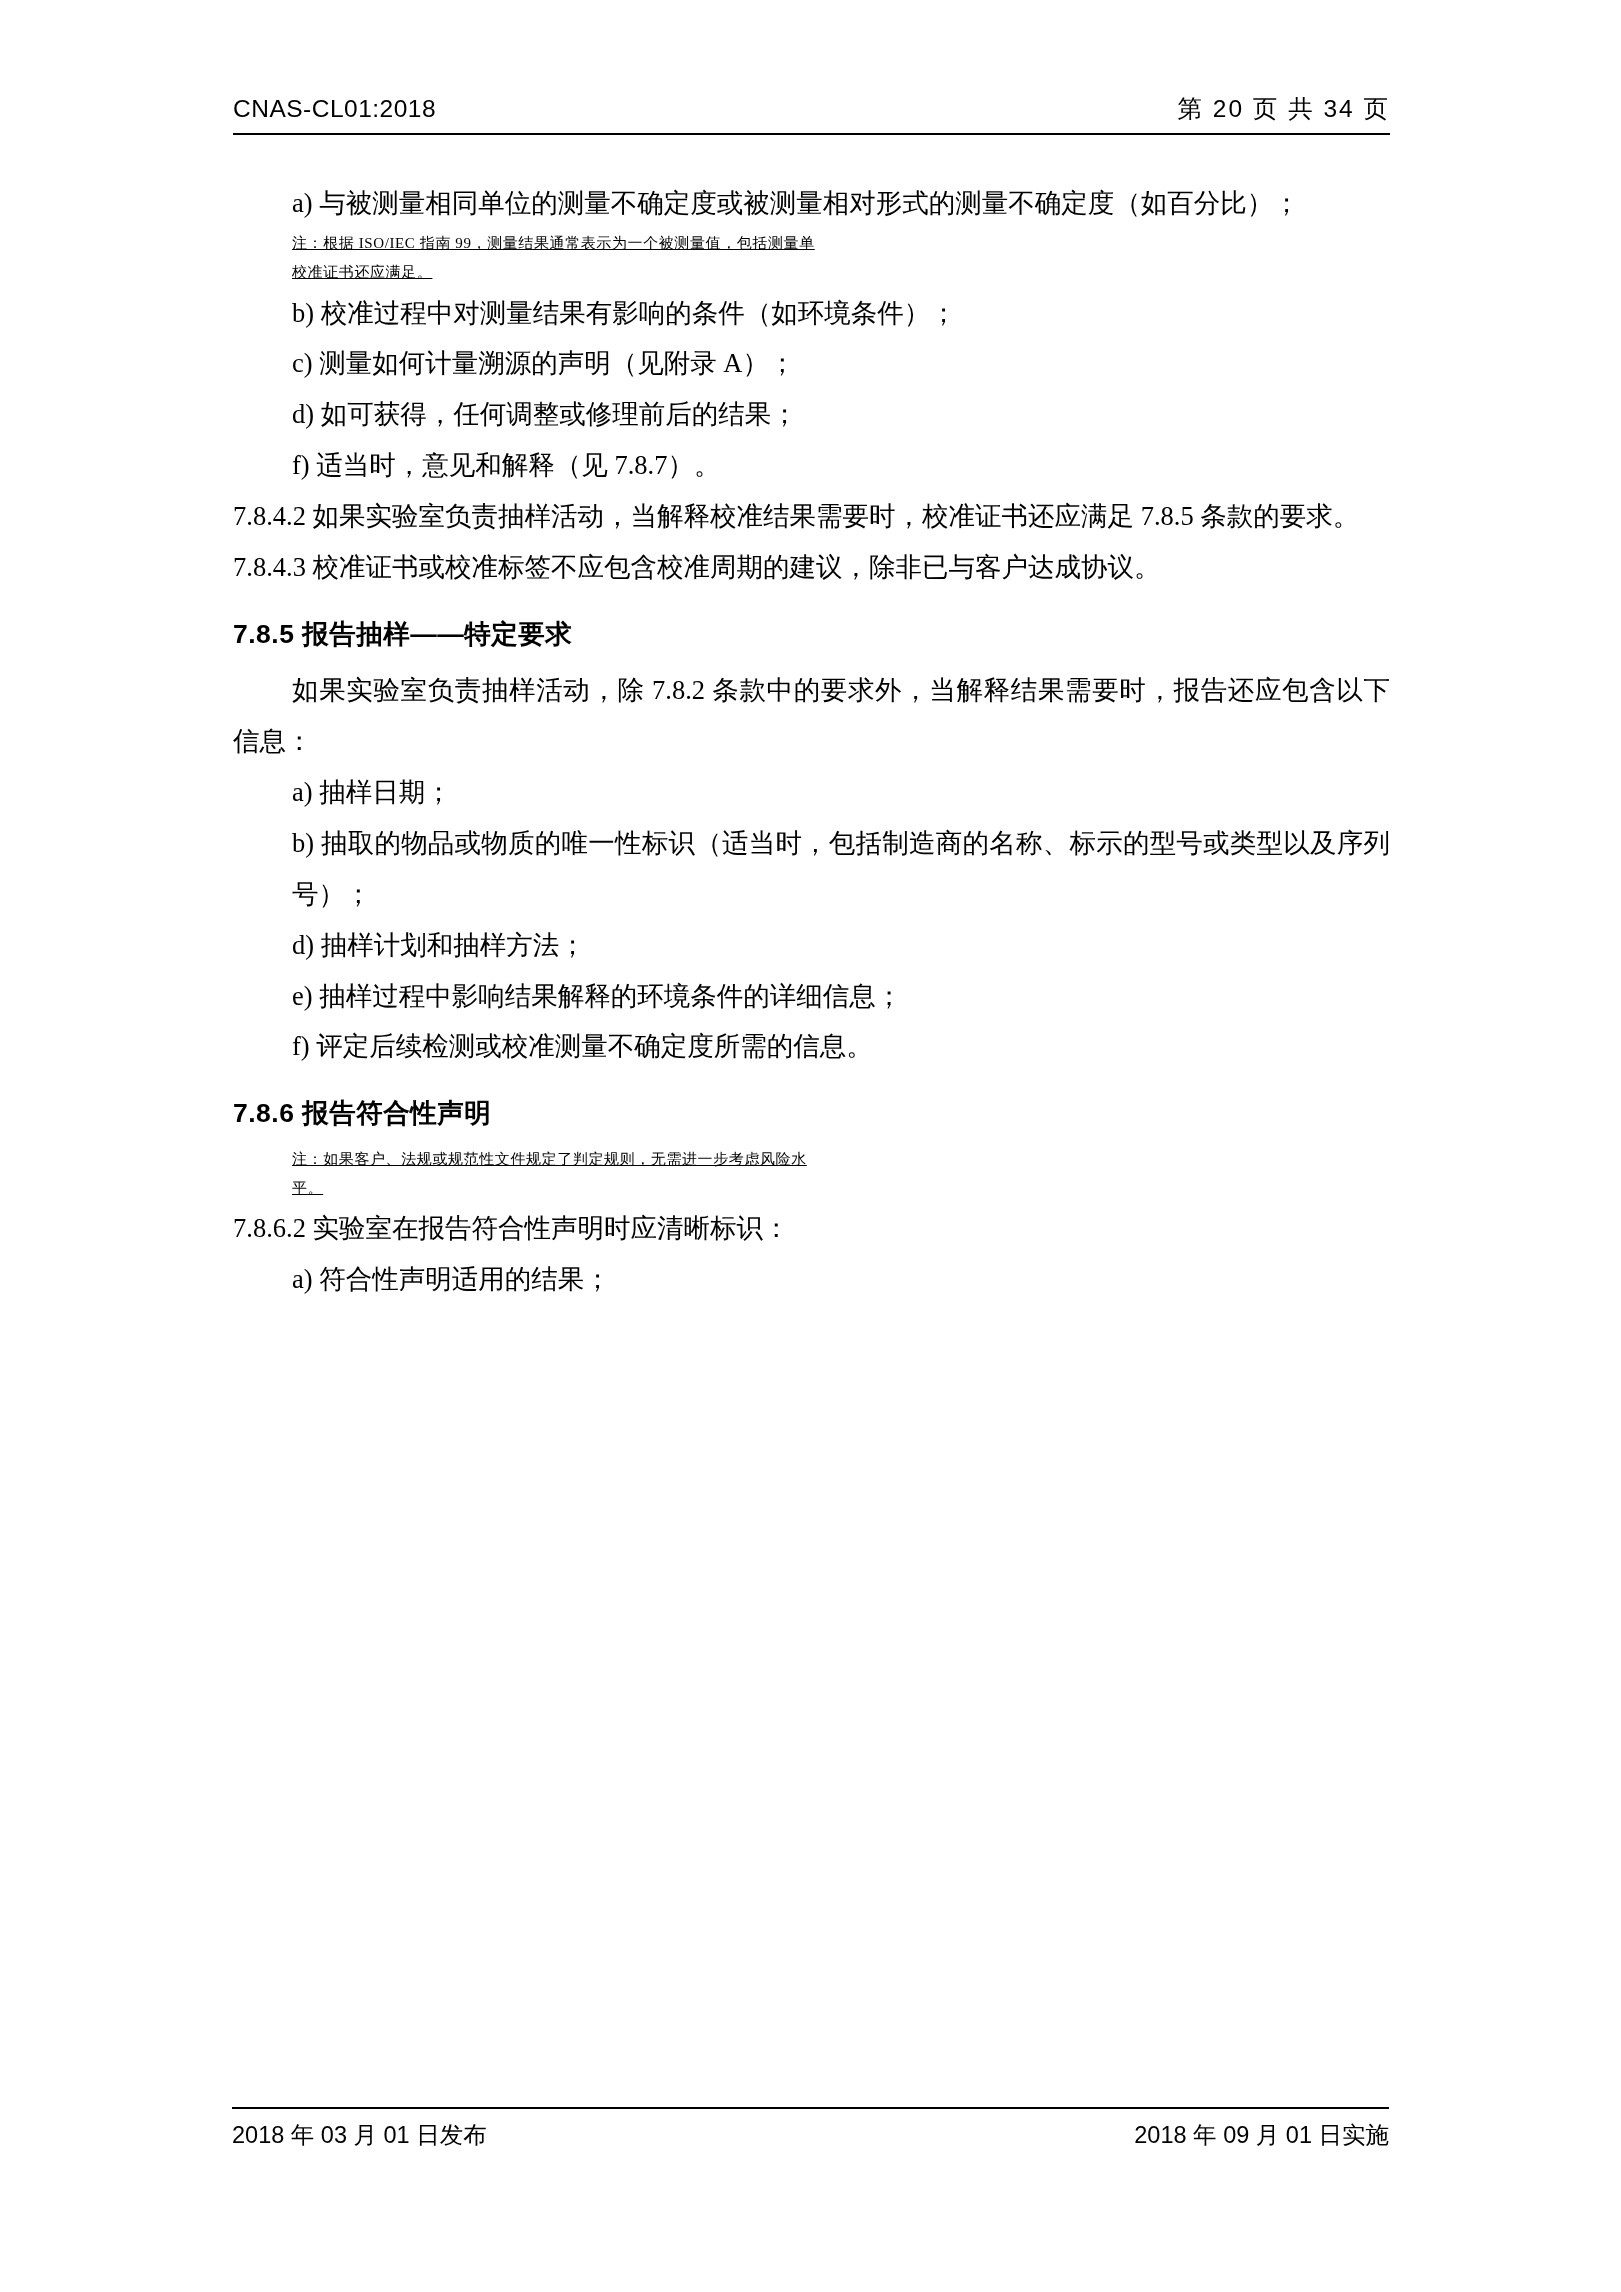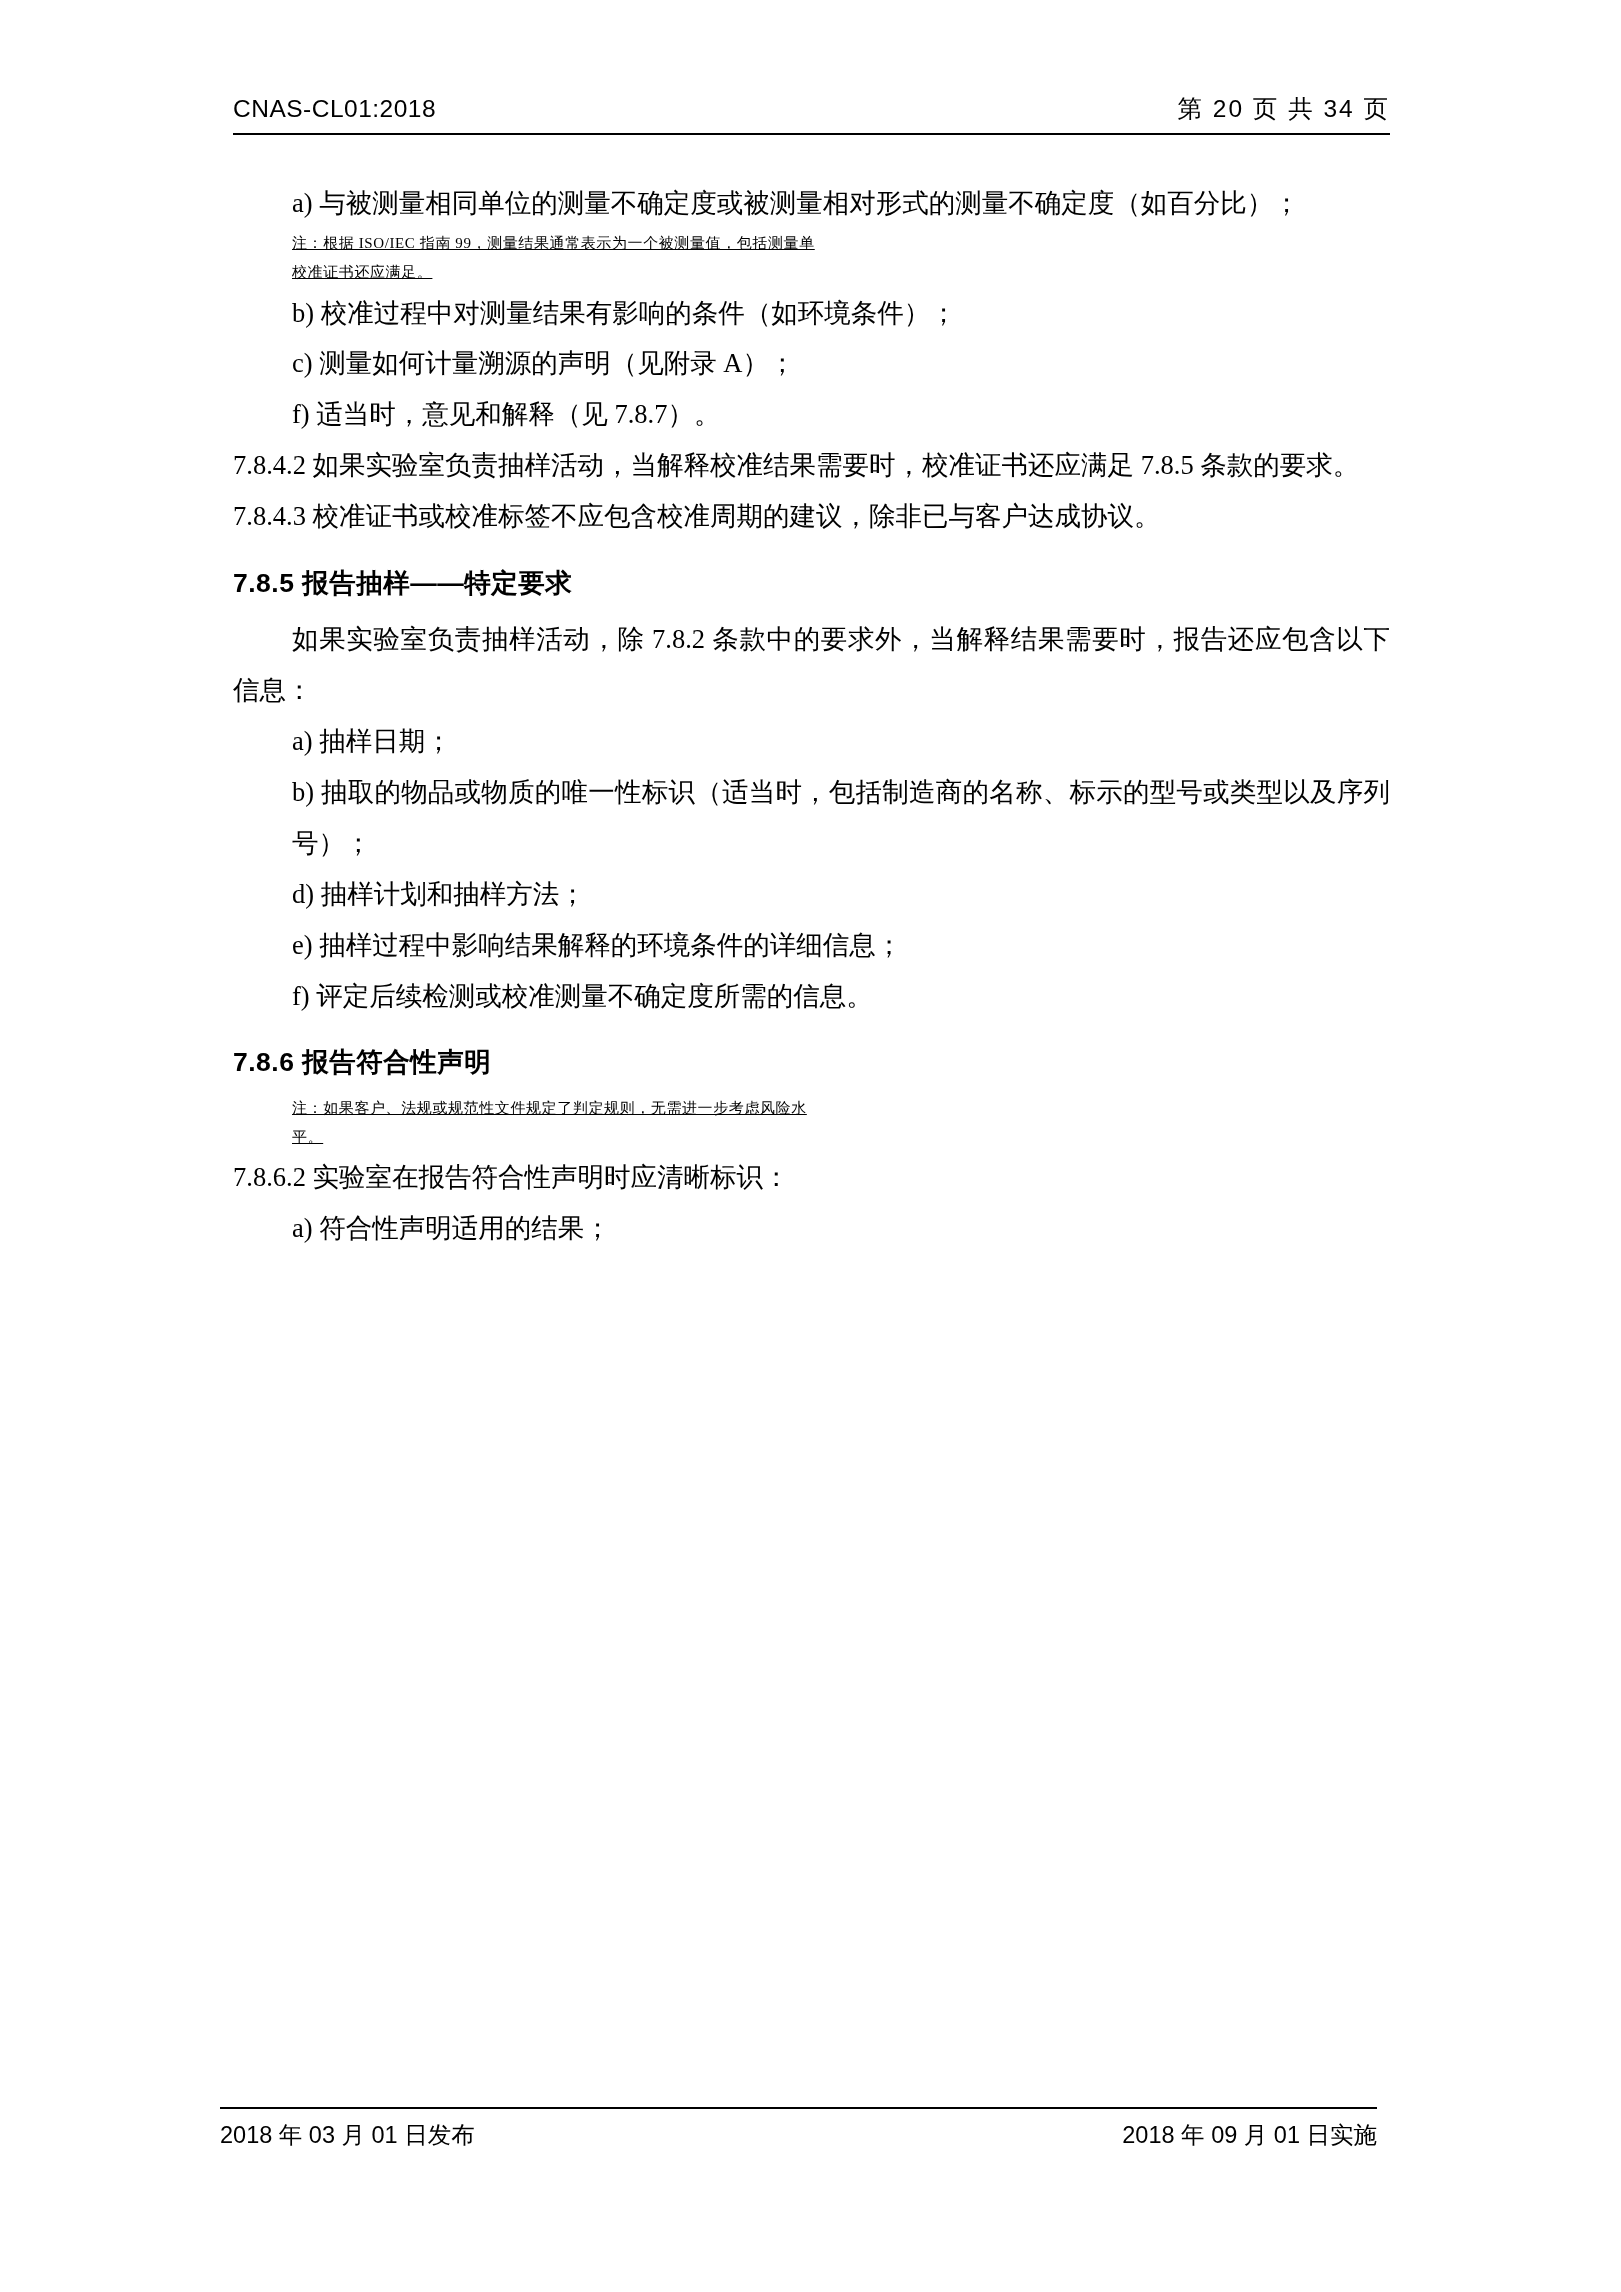--- a/index.html
+++ b/index.html
@@ -86,21 +86,21 @@
     font-family: "Liberation Sans", sans-serif;
     font-size: 26.5px;
     margin-top: 15.7px;
     margin-bottom: 5.9px;
     letter-spacing: 0.5px;
   }
 
   
   .footer {
     position: absolute;
-    left: 220px;
+    left: 232px;
     top: 2107px;
     width: 1157px;
     border-top: 2px solid #000;
     padding-top: 9.8px;
     display: flex;
     justify-content: space-between;
     font-size: 23.5px;
     font-family: "Liberation Sans", sans-serif;
   }
 </style>
@@ -120,20 +120,21 @@
 
       <p class="p-list">a) 与被测量相同单位的测量不确定度或被测量相对形式的测量不确定度（如百分比）；</p>
 
       <p class="note">
         <span class="hang">注：根据 ISO/IEC 指南 99，测量结果通常表示为一个被测量值，包括测量单</span>
         <span class="hang">校准证书还应满足。</span>
       </p>
 
       <p class="p-list">b) 校准过程中对测量结果有影响的条件（如环境条件）；</p>
       <p class="p-list">c) 测量如何计量溯源的声明（见附录 A）；</p>
+      <p class="p-list">d) 如可获得，任何调整或修理前后的结果；</p>
       <p class="p-list">f) 适当时，意见和解释（见 7.8.7）。</p>
 
       <p class="p-flat">7.8.4.2 如果实验室负责抽样活动，当解释校准结果需要时，校准证书还应满足 7.8.5 条款的要求。</p>
       <p class="p-flat">7.8.4.3 校准证书或校准标签不应包含校准周期的建议，除非已与客户达成协议。</p>
 
       <div class="heading">7.8.5 报告抽样——特定要求</div>
 
       <p class="p-indent">如果实验室负责抽样活动，除 7.8.2 条款中的要求外，当解释结果需要时，报告还应包含以下信息：</p>
 
       <p class="p-list">a) 抽样日期；</p>

